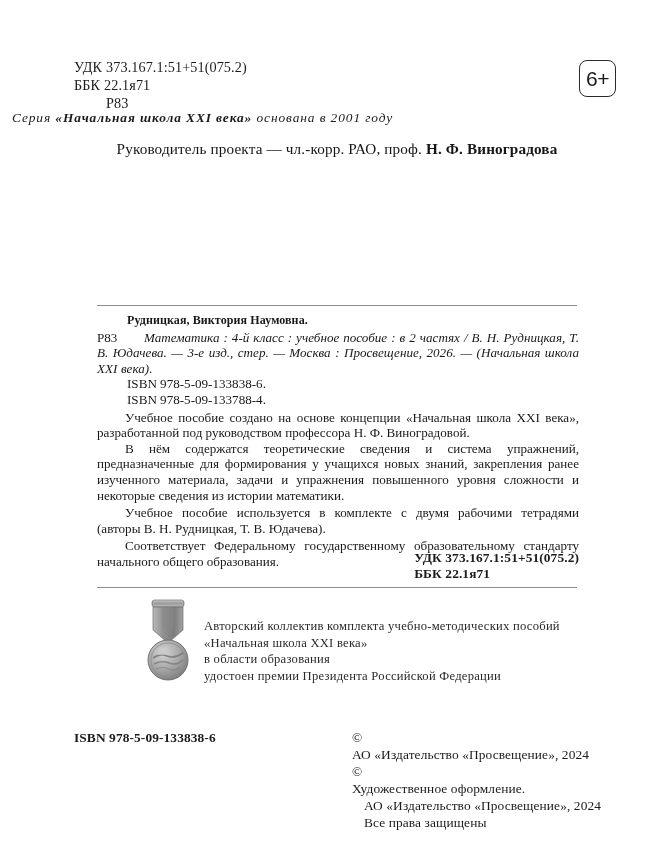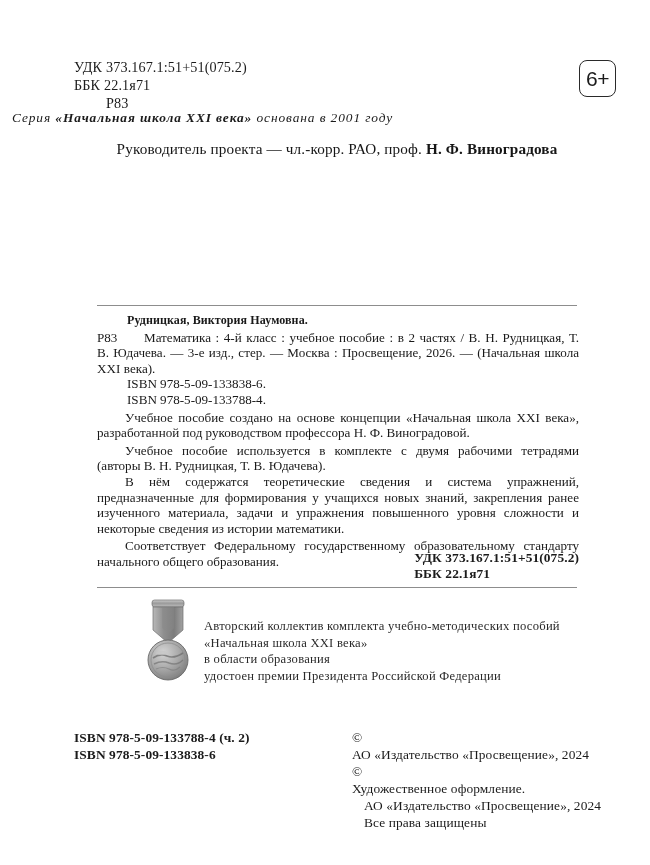--- a/index.html
+++ b/index.html
@@ -129,20 +129,21 @@
   }
   .bib-shelf {
     position: absolute;
     left: 0;
     top: 0;
     font-size: 13.1px;
   }
   .bib-main-text {
     display: block;
     text-indent: 47px;
+    font-style: italic;
   }
   .bib-sub {
     margin-left: 30px;
     display: block;
   }
   .bib-para {
     display: block;
     text-align: justify;
     text-align-last: left;
     text-indent: 28px;
@@ -248,22 +249,22 @@
 
   <div class="bib">
     <div class="bib-author">Рудницкая, Виктория Наумовна.</div>
     <div class="bib-main">
       <span class="bib-shelf">Р83</span>
       <span class="bib-main-text">Математика : 4-й класс : учебное пособие : в 2 частях / В. Н. Рудницкая, Т. В. Юдачева. — 3-е изд., стер. — Москва : Просвещение, 2026. — (Начальная школа XXI века).</span>
     </div>
     <span class="bib-sub">ISBN 978-5-09-133838-6.</span>
     <span class="bib-sub">ISBN 978-5-09-133788-4.</span>
     <span class="bib-para">Учебное пособие создано на основе концепции «Начальная школа XXI века», разработанной под руководством профессора  Н. Ф. Виноградовой.</span>
+    <span class="bib-para tight">В нём содержатся теоретические сведения и система упражнений, предназначенные для формирования у учащихся новых знаний, закрепления ранее изученного материала, задачи и упражнения повышенного уровня сложности и некоторые сведения из истории математики.</span>
     <span class="bib-para">Учебное пособие используется в комплекте с двумя рабочими тетрадями (авторы В. Н. Рудницкая, Т. В. Юдачева).</span>
-    <span class="bib-para tight">В нём содержатся теоретические сведения и система упражнений, предназначенные для формирования у учащихся новых знаний, закрепления ранее изученного материала, задачи и упражнения повышенного уровня сложности и некоторые сведения из истории математики.</span>
     <span class="bib-para">Соответствует Федеральному государственному образовательному стандарту начального общего образования.</span>
   </div>
 
   <div class="udk-repeat">
     <div>УДК 373.167.1:51+51(075.2)</div>
     <div>ББК 22.1я71</div>
   </div>
 
   <div class="award">
     <div class="medal">
@@ -303,21 +304,20 @@
     </div>
     <div class="award-text">
       <span>Авторский коллектив комплекта учебно-методических пособий</span>
       <span>«Начальная школа XXI века»</span>
       <span>в области образования</span>
       <span>удостоен премии Президента Российской Федерации</span>
     </div>
   </div>
 
   <div class="isbn-bottom">
-    <span>ISBN 978-5-09-133788-4 (ч. 2)</span>
     <span>ISBN 978-5-09-133838-6</span>
   </div>
 
   <div class="copyright">
     <span>
         <span class="cmark">©</span>
         <span>АО «Издательство «Просвещение», 2024</span>
       </span>
     <span>
         <span class="cmark">©</span>

